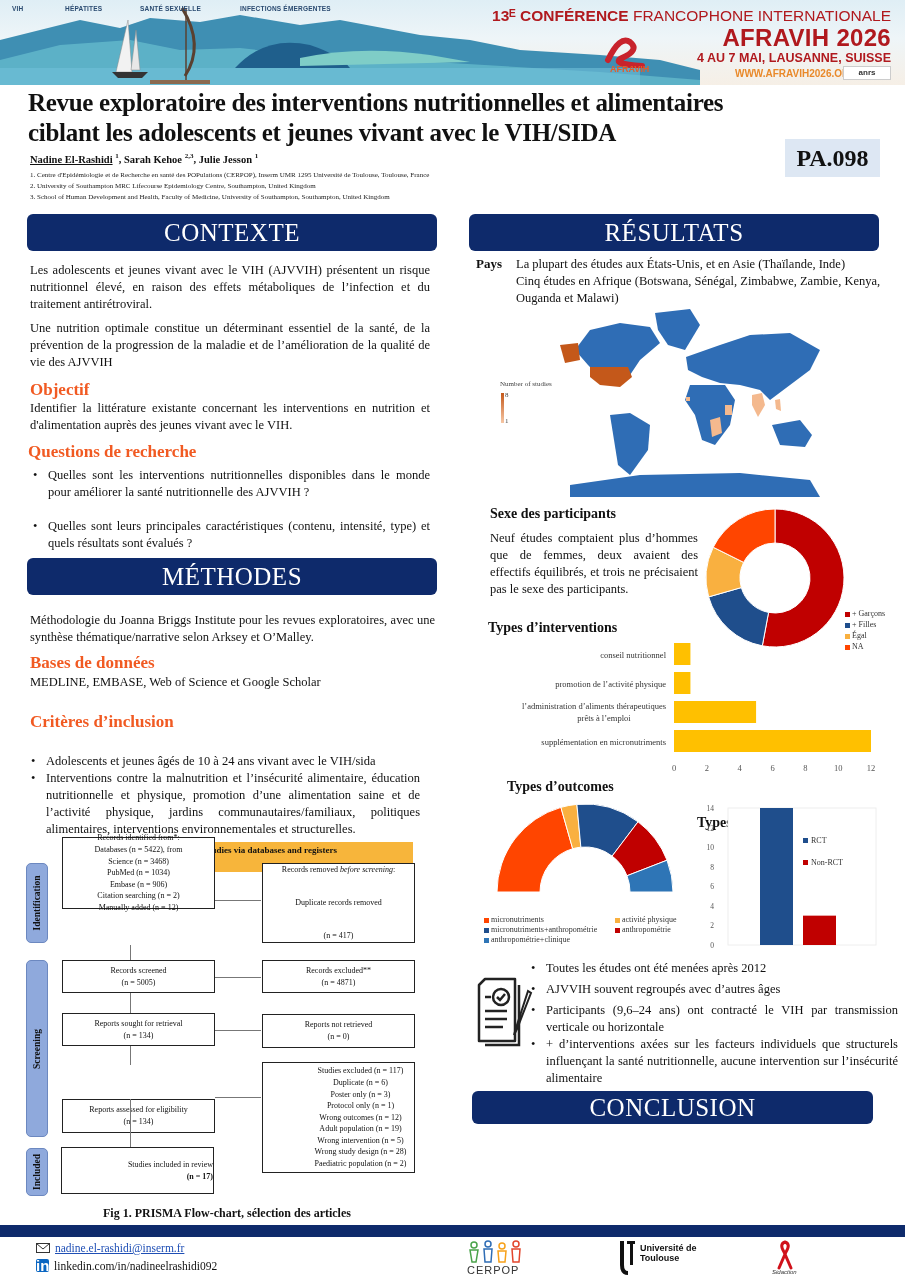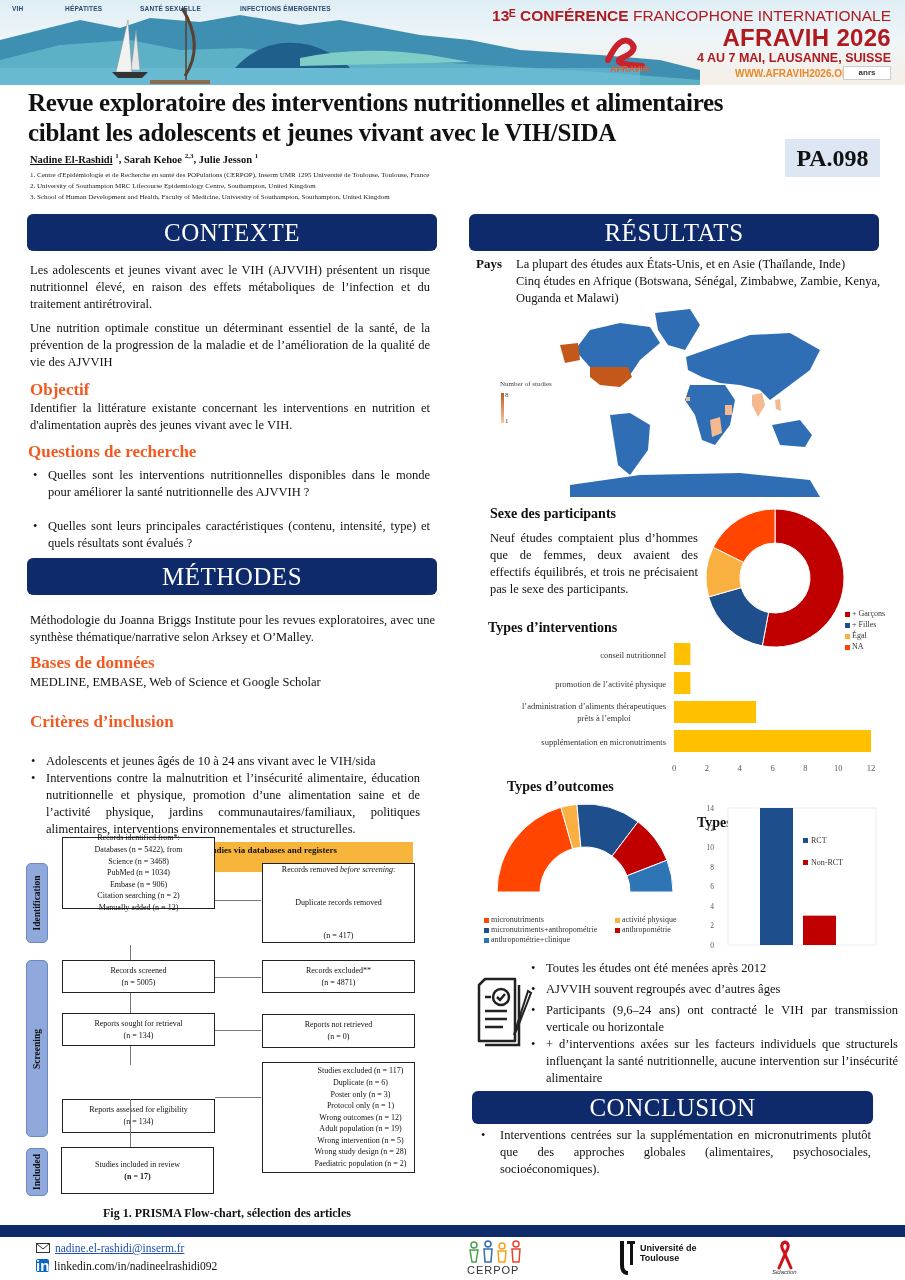--- a/index.html
+++ b/index.html
@@ -212,21 +212,21 @@
     <div>Protocol only (n = 1)</div>
     <div>Wrong outcomes (n = 12)</div>
     <div>Adult population (n = 19)</div>
     <div>Wrong intervention (n = 5)</div>
     <div>Wrong study design (n = 28)</div>
     <div>Paediatric population (n = 2)</div>
 </div>
 <div class="pline" style="left:215px; top:1097px; width:46px; height:1px;"></div>
 <div class="pline" style="left:130px; top:1099px; width:1px; height:48px;"></div>
 
-<div class="pbox" style="left:61px; top:1147px; width:153px; height:47px;">
+<div class="pbox" style="left:61px; top:1147px; width:153px; height:47px;align-items:flex-end;">
   <div>Studies included in review</div>
     <div style="font-weight:bold">(n = 17)</div>
 </div>
 
 <div class="fig-cap">Fig 1. PRISMA Flow-chart, sélection des articles</div>
 
 <div class="sec-head" style="left:469px; top:214px; width:410px;">RÉSULTATS</div>
 
 <div class="pays-label">Pays</div>
 <div class="pays-text">
@@ -340,21 +340,20 @@
 </svg>
 <ul class="bul findings">
   <li>Toutes les études ont été menées après 2012</li>
   <li>AJVVIH souvent regroupés avec d’autres âges</li>
   <li style="margin-bottom:0">Participants (9,6–24 ans) ont contracté le VIH par transmission verticale ou horizontale</li>
   <li>+ d’interventions axées sur les facteurs individuels que structurels influençant la santé nutritionnelle, aucune intervention sur l’insécurité alimentaire</li>
 </ul>
 
 <div class="sec-head" style="left:472px; top:1091px; width:401px; height:33px; line-height:33px;">CONCLUSION</div>
 <ul class="bul concl">
-  <li>Interventions centrées sur la supplémentation en micronutriments plutôt que des approches globales (alimentaires, psychosociales, socioéconomiques).</li>
 </ul>
 
 <div class="footer-bar"></div>
 <div class="contact" style="top:1242px;">
   <svg width="14" height="10">
       <rect x="0.5" y="0.5" width="13" height="9" fill="none" stroke="#333"></rect>
       <path d="M0.5 0.5 L7 6 L13.5 0.5" fill="none" stroke="#333"></path>
     </svg>
   <a>nadine.el-rashidi@inserm.fr</a>
 </div>

